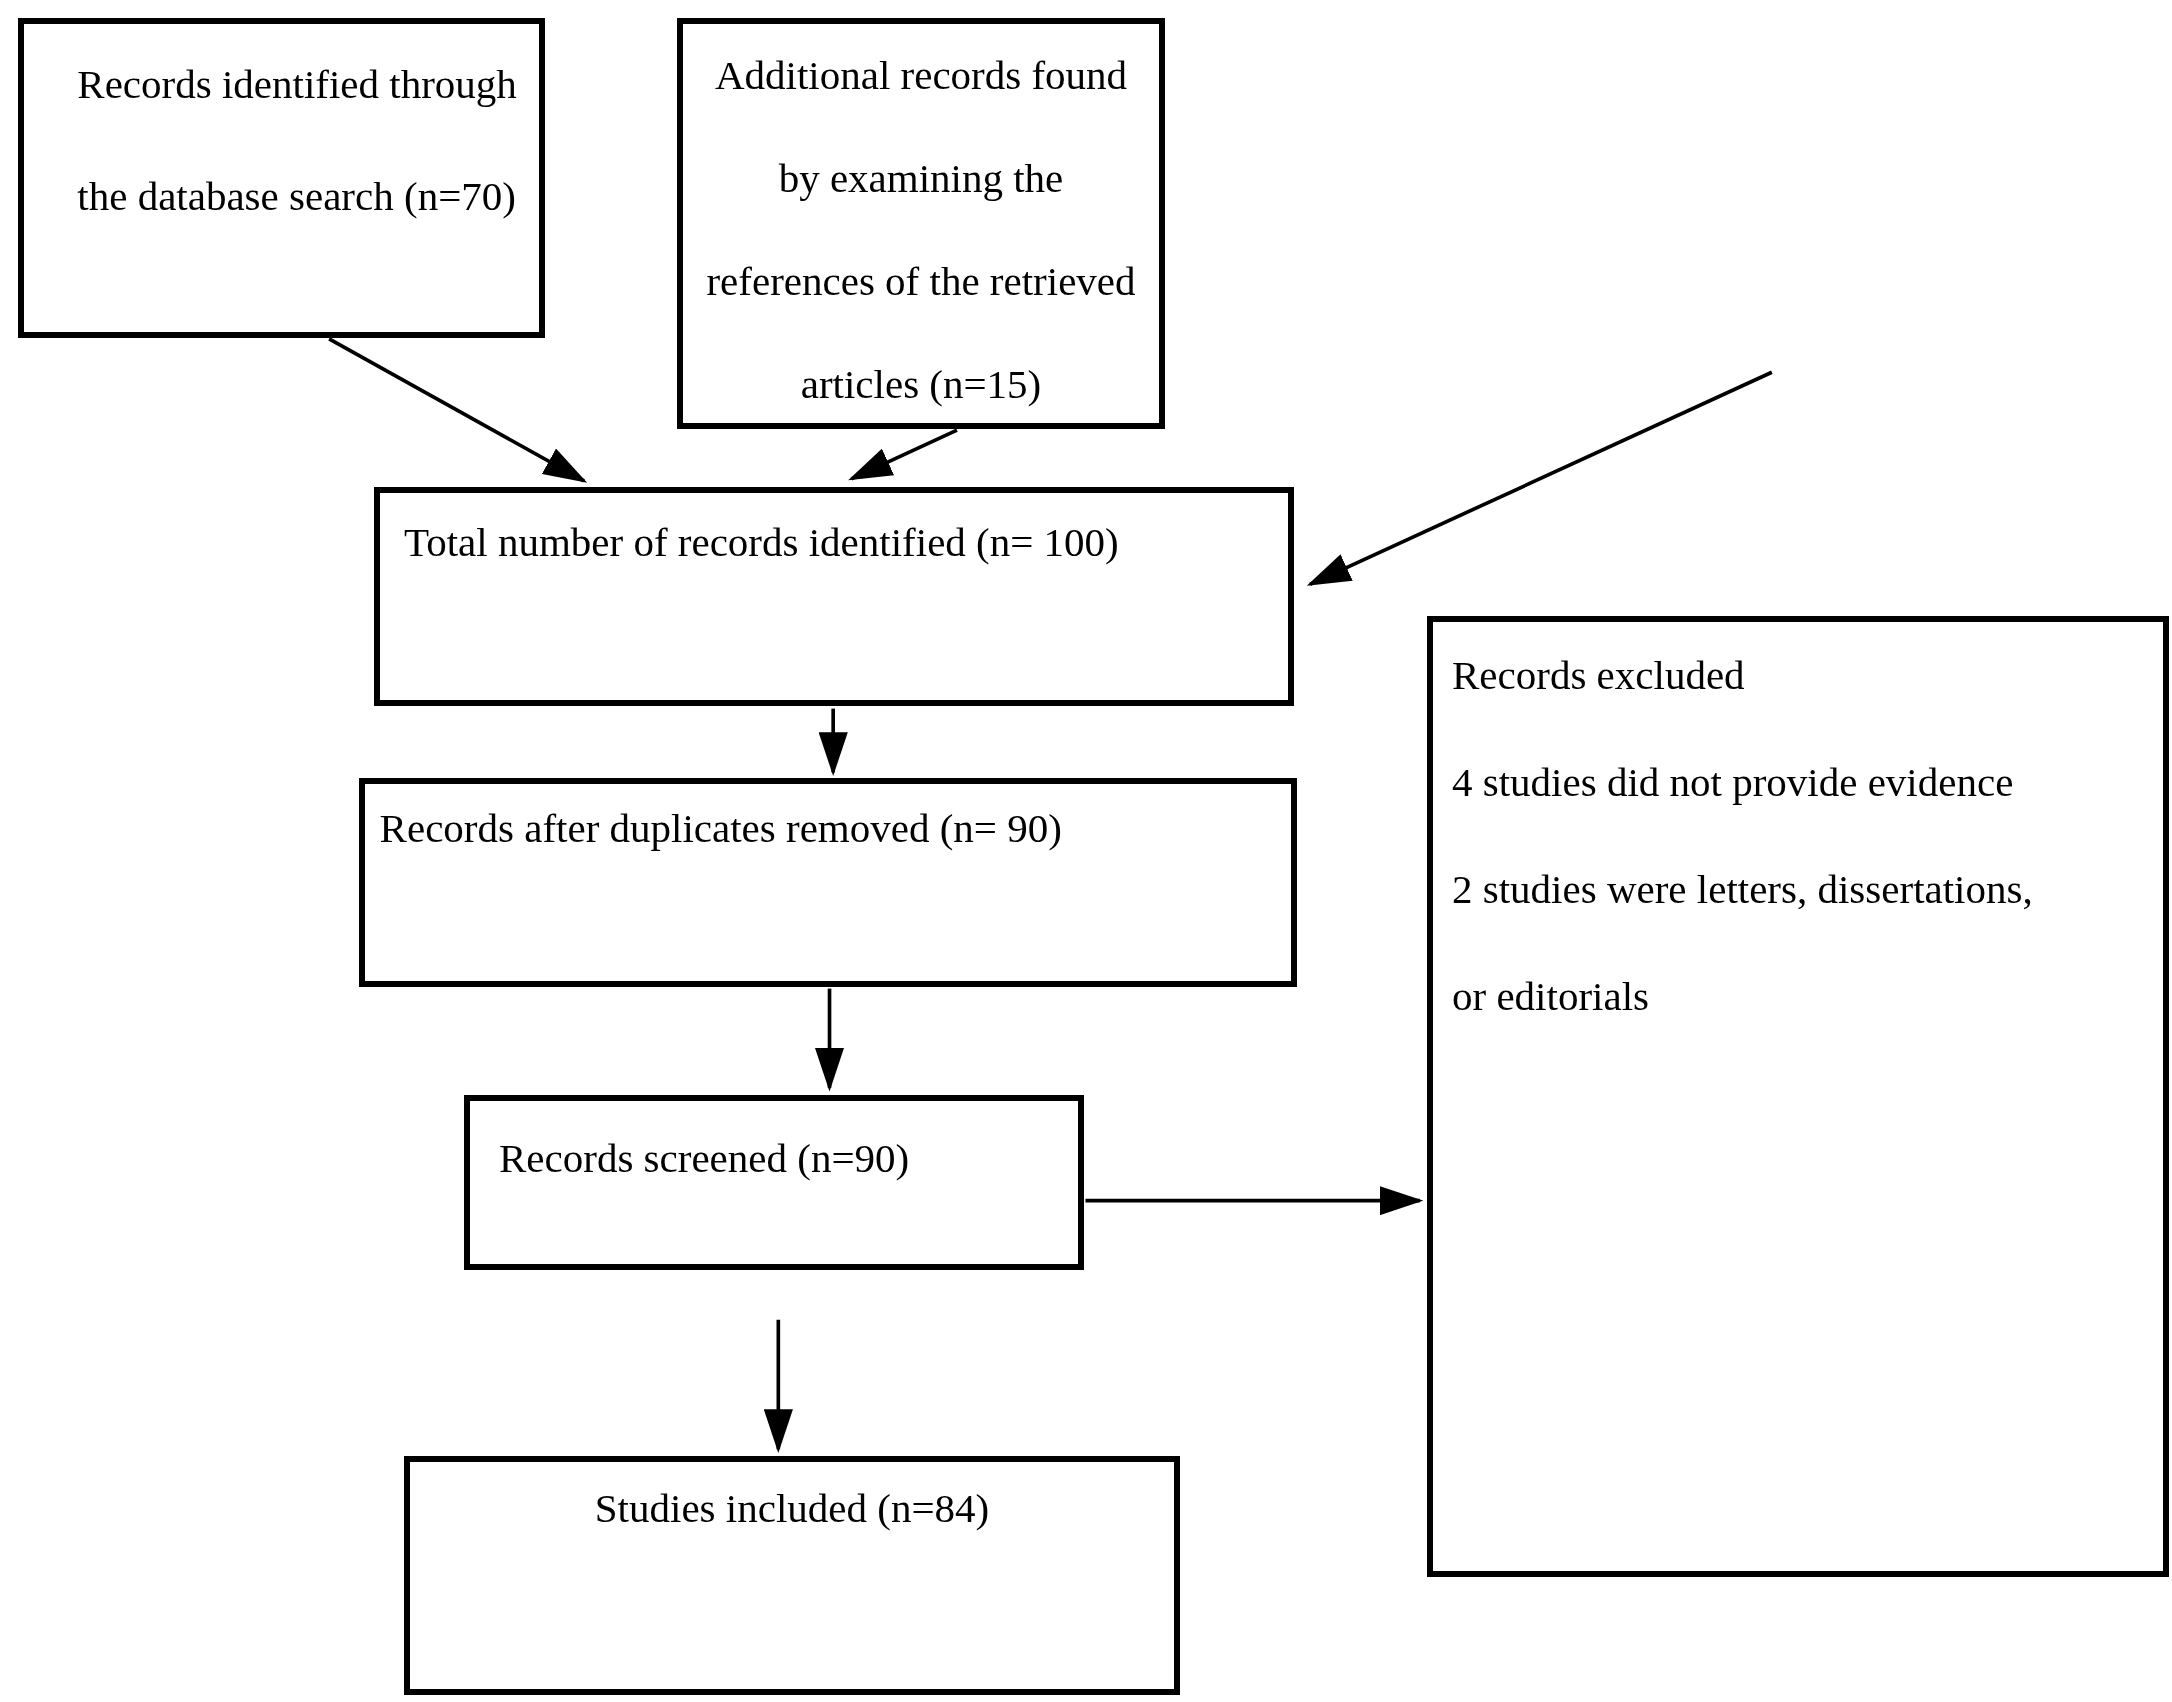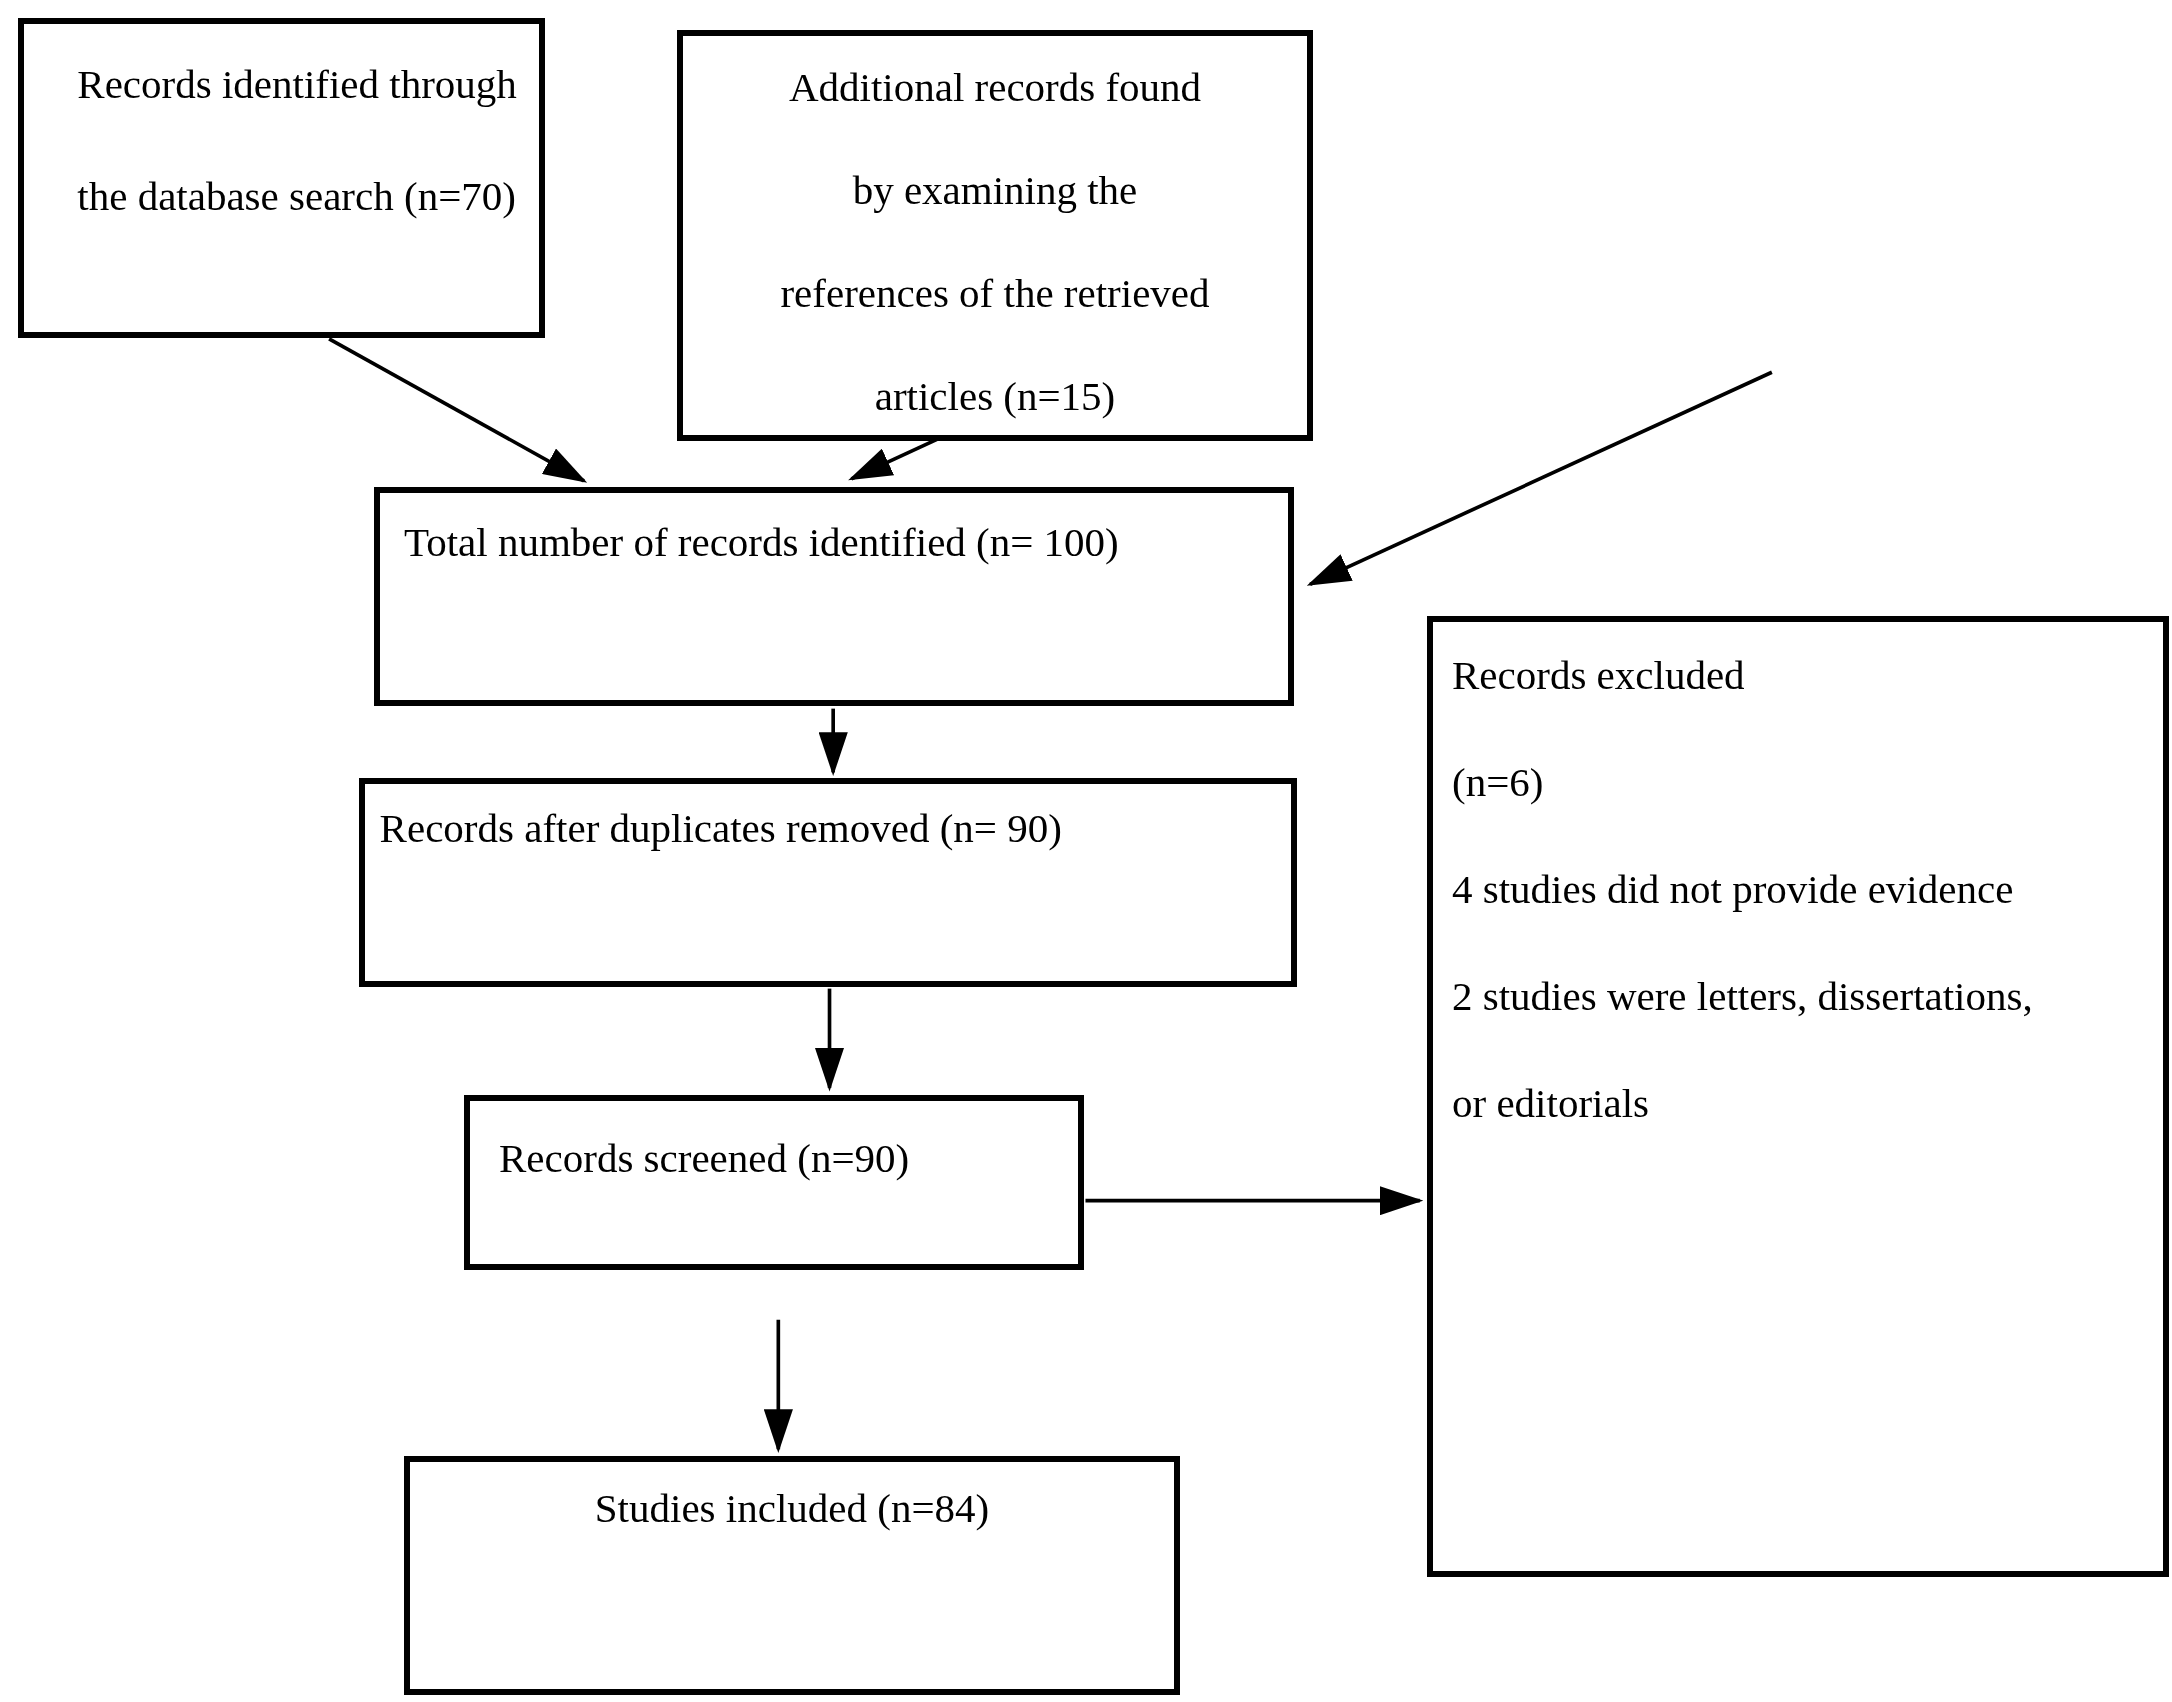--- a/index.html
+++ b/index.html
@@ -16,21 +16,21 @@
   .arrows { position:absolute; left:0; top:0; color:var(--ink); }
   .arrows line { stroke:currentColor; stroke-width:7; }
   .box {
     position:absolute;
     border:6.8px solid var(--ink);
     background:var(--paper);
     box-sizing:border-box;
   }
   .ln { white-space:nowrap; }
   #b1 { left:18.3px;   top:18.3px;   width:527px; height:320px; padding:4.2px 0 0 53px; line-height:112px; }
-  #b2 { left:677px; top:18.3px;   width:636px; height:411px; text-align:center; line-height:103px;margin-top:12px; }
+  #b2 { left:677px; top:18.3px;   width:488px; height:411px; text-align:center; line-height:103px; }
   #b3 { left:1285px; top:23.5px;   width:882px; height:347px; text-align:center; line-height:110px; padding-top:1px; }
   #b4 { left:374px;  top:487px;  width:920px; height:219px; padding:7.3px 0 0 24px;  line-height:84px; }
   #b5 { left:359px;  top:778px; width:938px; height:209px; padding:2.1px 0 0 14.6px;   line-height:84px; }
   #b6 { left:464px;  top:1095px; width:620px; height:175px; padding:14.6px 0 0 29px;  line-height:84px; }
   #b7 { left:404px;  top:1456px; width:776px; height:239px; text-align:center; padding-top:4.2px; line-height:84px; }
   #b8 { left:1427px; top:616px; width:742px; height:961px; padding:0 0 0 19px; line-height:107px;font-family:Liberation Serif, serif; }
 </style>
 </head>
 <body>
 
@@ -75,20 +75,19 @@
   <div class="box" id="b6">
     <div class="ln">Records screened (n=90)</div>
   </div>
 
   <div class="box" id="b7">
     <div class="ln">Studies included (n=84)</div>
   </div>
 
   <div class="box" id="b8">
     <div class="ln">Records excluded</div>
-    <div class="ln">(n=6)</div>
     <div class="ln">4 studies did not provide evidence</div>
     <div class="ln">2 studies were letters, dissertations,</div>
     <div class="ln">or editorials</div>
   </div>
 
 </div>
 
 
 </body></html>

